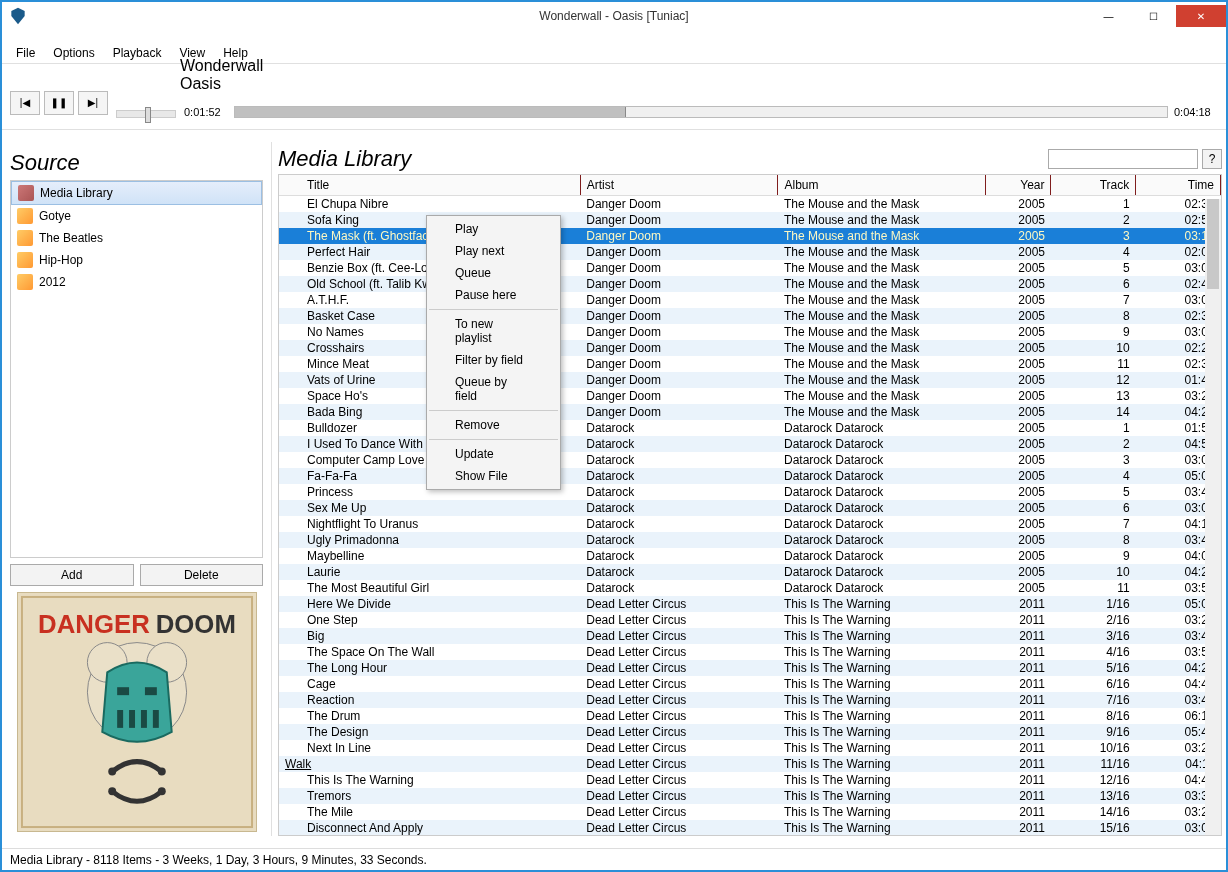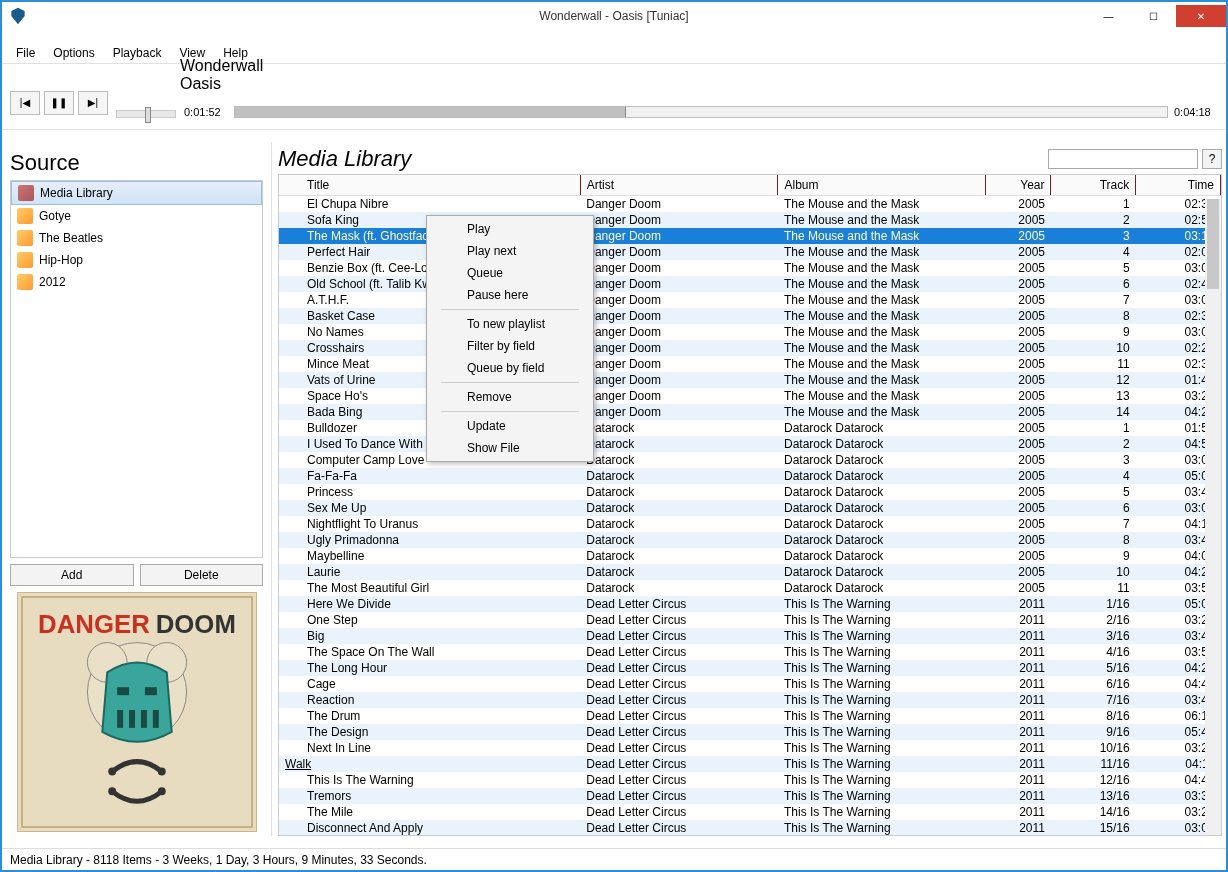--- a/index.html
+++ b/index.html
@@ -19,21 +19,21 @@
 .player .meta { display: flex; flex-direction: column; font-size: 16px; min-width: 80px; }
 .player .progress-area { flex: 1; display: flex; flex-direction: column; gap: 4px; padding-top: 18px; }
 .player .progress-row { display: flex; align-items: center; gap: 6px; }
 .player .progress { flex: 1; height: 12px; border: 1px solid #bbb; background: #f0f0f0; position: relative; }
 .player .progress .fill { position: absolute; left: 0; top: 0; bottom: 0; width: 42%; background: #c0c0c0; border-right: 1px solid #888;}
 .player .time { font-size: 11px; min-width: 44px; }
 .volslider { width: 60px; height: 8px; background: #e8e8e8; position: relative; border: 1px solid #ccc; margin-top: 22px; }
 .volslider .thumb { position: absolute; left: 28px; top: -4px; width: 6px; height: 16px; background: #ddd; border: 1px solid #888; }
 .content { flex: 1; display: flex; overflow: hidden; }
 .sidebar { width: 270px; display: flex; flex-direction: column; padding: 4px 8px; border-right: 1px solid #e0e0e0; }
-.sidebar h2 { font-family: "Trebuchet MS", sans-serif; font-size: 22px; font-weight: normal; margin: 4px 0; }
+.sidebar h2 { font-family: "Trebuchet MS", sans-serif; font-size: 22px; font-weight: normal; font-style: italic; margin: 4px 0; }
 .sourcelist { flex: 1; border: 1px solid #ccc; background: #fff; overflow: auto; max-height: 400px; }
 .sourcelist .sitem { padding: 3px 6px; display: flex; align-items: center; gap: 6px; font-size: 12px; }
 .sourcelist .sitem.sel { background: linear-gradient(#e5eefb, #d0e3f7); border: 1px solid #9bbfe3; }
 .sourcelist .sicon { width: 16px; height: 16px; display: inline-block; }
 .sicon.library { background: linear-gradient(135deg,#c77,#a55); border-radius: 2px; }
 .sicon.playlist { background: linear-gradient(135deg,#fc6,#f93); border-radius: 2px; }
 .sidebar .btnsrow { display: flex; gap: 6px; margin: 6px 0; }
 .sidebar .btnsrow button { flex: 1; height: 22px; border: 1px solid #aaa; background: #f3f3f3; font-size: 12px; }
 .albumart { width: 240px; height: 240px; margin: 0 auto; background: #e8dec0; display: flex; align-items: center; justify-content: center; position: relative; border: 1px solid #c8b890; }
 .albumart svg { width: 100%; height: 100%; }
@@ -43,21 +43,21 @@
 .main .search { width: 150px; height: 20px; border: 1px solid #aaa; }
 .main .help { width: 20px; height: 20px; border: 1px solid #aaa; background: #f3f3f3; margin-left: 4px; text-align: center; line-height: 18px; font-size: 12px; }
 .tablewrap { flex: 1; border: 1px solid #ccc; overflow: auto; position: relative; }
 table { width: 100%; border-collapse: collapse; table-layout: fixed; }
 thead th { text-align: left; font-weight: normal; font-size: 12px; padding: 3px 6px; border-bottom: 1px solid #ddd; border-right: 1px solid #7f1d1d; background: #fafafa; position: sticky; top: 0; }
 tbody td { font-size: 12px; padding: 1px 6px; white-space: nowrap; overflow: hidden; text-overflow: ellipsis; }
 tbody tr:nth-child(even) { background: #eaf3fb; }
 tbody tr.selected { background: #1a7fd8 !important; color: #fef9c3; }
 .col-title{width:32%} .col-artist{width:21%} .col-album{width:22%} .col-year{width:7%;text-align:right} .col-track{width:9%;text-align:right} .col-time{width:9%;text-align:right}
 thead th.r, tbody td.r { text-align: right; }
-.ctxmenu { position: absolute; left: 426px; top: 215px; width: 168px; background: #f4f4f4; border: 1px solid #aaa; box-shadow: 2px 2px 5px rgba(0,0,0,0.25); z-index: 100; padding: 2px 12px; }
+.ctxmenu { position: absolute; left: 426px; top: 215px; width: 135px; background: #f4f4f4; border: 1px solid #aaa; box-shadow: 2px 2px 5px rgba(0,0,0,0.25); z-index: 100; padding: 2px 0; }
 .ctxmenu .citem { padding: 4px 28px; font-size: 12px; }
 .ctxmenu .sep { height: 1px; background: #ccc; margin: 3px 2px; }
 .statusbar { height: 22px; border-top: 1px solid #ddd; padding: 3px 8px; font-size: 12px; display: flex; align-items: center; }
 .scrollbar-v { position: absolute; right: 0; top: 24px; bottom: 0; width: 16px; background: #f0f0f0; }
 .scrollbar-v .thumb { position: absolute; left: 2px; right: 2px; top: 0; height: 90px; background: #c8c8c8; }
 </style>
 </head>
 <body>
 
 <div class="window">

